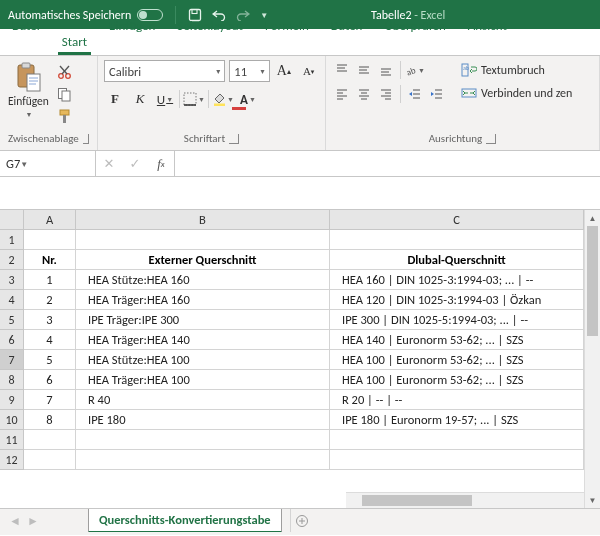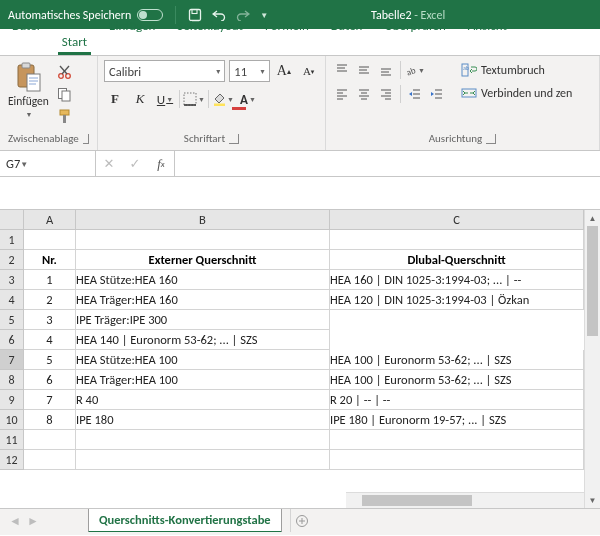--- a/index.html
+++ b/index.html
@@ -42,21 +42,21 @@
   .grid-wrap { position: relative; }
   .blankbar { height: 33px; background: #fff; border-bottom: 1px solid #c7c7c7; }
   .selectall { position: absolute; left: 0; top: 33px; width: 24px; height: 20px; border-right: 1px solid #c7c7c7; border-bottom: 1px solid #c7c7c7; background: #e6e6e6; }
   .colhdrs { position: absolute; left: 24px; top: 33px; height: 20px; display: flex; }
   .colhdr { height: 20px; border-right: 1px solid #c7c7c7; border-bottom: 1px solid #c7c7c7; background: #e6e6e6; text-align: center; font-size: 12.5px; color: #333; line-height: 20px; }
   .rowhdrs { position: absolute; left: 0; top: 53px; width: 24px; }
   .rowhdr { height: 20px; border-right: 1px solid #c7c7c7; border-bottom: 1px solid #c7c7c7; background: #e6e6e6; text-align: center; font-size: 12px; color: #333; line-height: 20px; }
   .rowhdr.sel { background: #cfcfcf; }
   .cells { position: absolute; left: 24px; top: 53px; }
   .cellrow { display: flex; }
-  .cell { height: 20px; border-right: 1px solid #d4d4d4; border-bottom: 1px solid #d4d4d4; font-size: 12.5px; color: #222; padding: 0 0; line-height: 20px; overflow: hidden; white-space: nowrap; background: #fff; }
+  .cell { height: 20px; border-right: 1px solid #d4d4d4; border-bottom: 1px solid #d4d4d4; font-size: 12.5px; color: #222; padding: 0 12px; line-height: 20px; overflow: hidden; white-space: nowrap; background: #fff; }
   .cell.hdr { text-align: center; font-weight: 700; color: #000; }
   .cell.center { text-align: center; }
   .sheettabs { position: absolute; left: 0; bottom: 3px; height: 24px; width: 100%; border-top: 1px solid #c7c7c7; background: #f3f2f1; display: flex; align-items: center; }
   .sheettabs .nav { width: 48px; display: flex; justify-content: center; gap: 6px; color: #bdbdbd; }
   .sheettabs .spacer { width: 40px; }
   .sheettab { height: 24px; padding: 0 10px; background: #fff; border: 1px solid #9e9e9e; border-top: none; border-bottom: 2px solid #207346; display: flex; align-items: center; font-size: 12.5px; font-weight: 700; color: #217346; }
   .sheettabs .plus { width: 24px; height: 24px; display: flex; align-items: center; justify-content: center; color: #777; margin-left: 8px; border-left: 1px solid #d4d4d4; }
   .status { position: absolute; left: 0; bottom: 0; height: 3px; width: 100%; background: #f3f2f1; }
   .scroll-v { position: absolute; right: 0; top: 33px; width: 16px; bottom: 27px; background: #f1f1f1; border-left: 1px solid #dcdcdc; }
   .scroll-v .thumb { position: absolute; left: 2px; right: 2px; top: 16px; height: 110px; background: #c4c4c4; }
@@ -359,23 +359,25 @@
         <div class="cell" style="width:254px">HEA 160 | DIN 1025-3:1994-03; ... | --</div>
       </div>
     <div class="cellrow">
         <div class="cell center" style="width:52px">2</div>
         <div class="cell" style="width:254px">HEA Träger:HEA 160</div>
         <div class="cell" style="width:254px">HEA 120 | DIN 1025-3:1994-03 | Özkan</div>
       </div>
     <div class="cellrow">
         <div class="cell center" style="width:52px">3</div>
         <div class="cell" style="width:254px">IPE Träger:IPE 300</div>
+        <div class="cell" style="width:254px">IPE 300 | DIN 1025-5:1994-03; ... | --</div>
       </div>
     <div class="cellrow">
         <div class="cell center" style="width:52px">4</div>
+        <div class="cell" style="width:254px">HEA Träger:HEA 140</div>
         <div class="cell" style="width:254px">HEA 140 | Euronorm 53-62; ... | SZS</div>
       </div>
     <div class="cellrow">
         <div class="cell center" style="width:52px">5</div>
         <div class="cell" style="width:254px">HEA Stütze:HEA 100</div>
         <div class="cell" style="width:254px">HEA 100 | Euronorm 53-62; ... | SZS</div>
       </div>
     <div class="cellrow">
         <div class="cell center" style="width:52px">6</div>
         <div class="cell" style="width:254px">HEA Träger:HEA 100</div>

